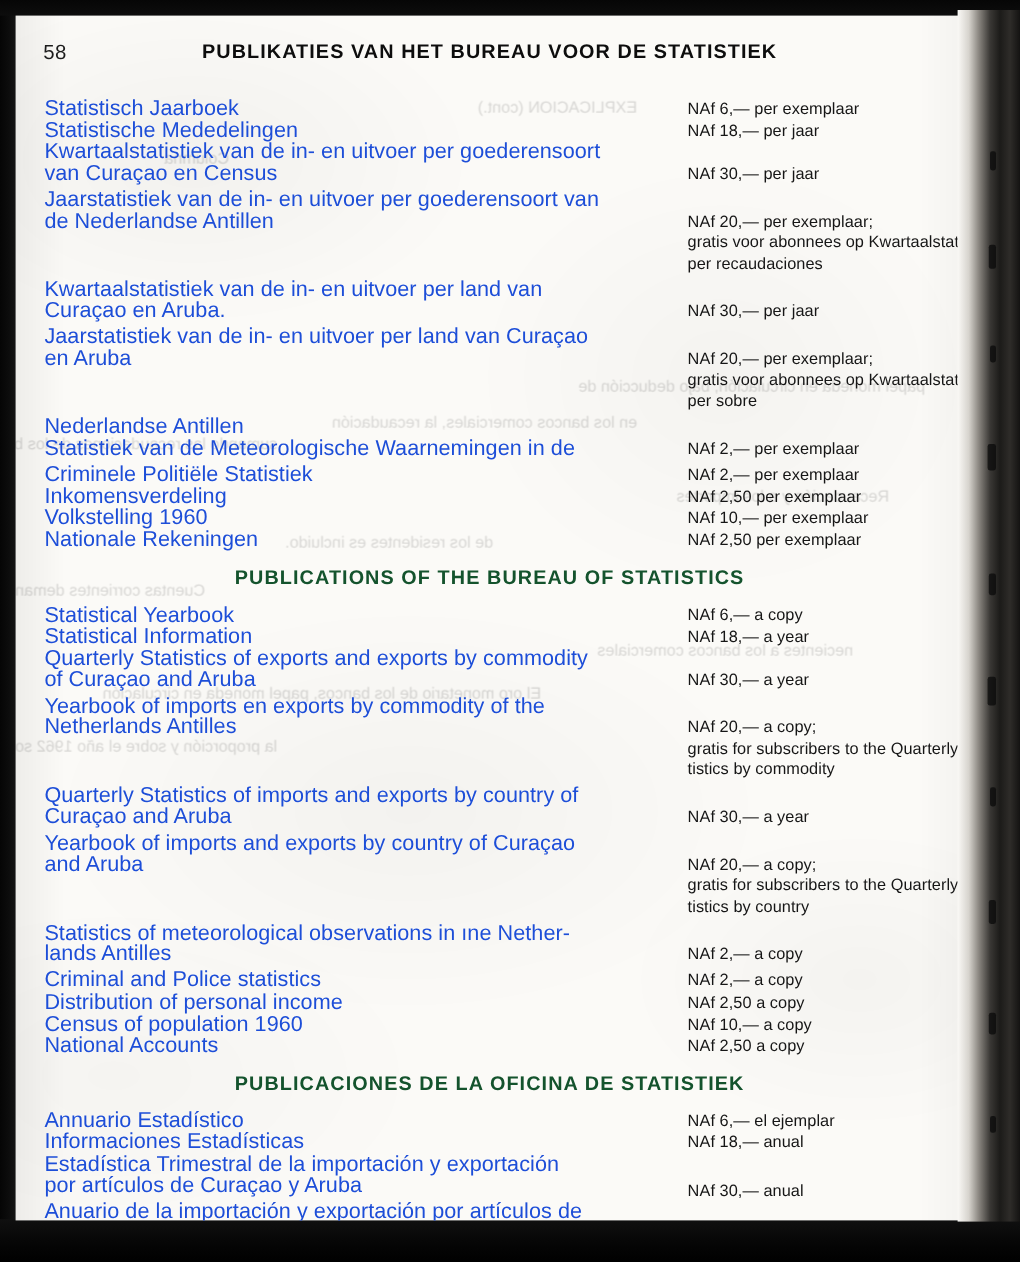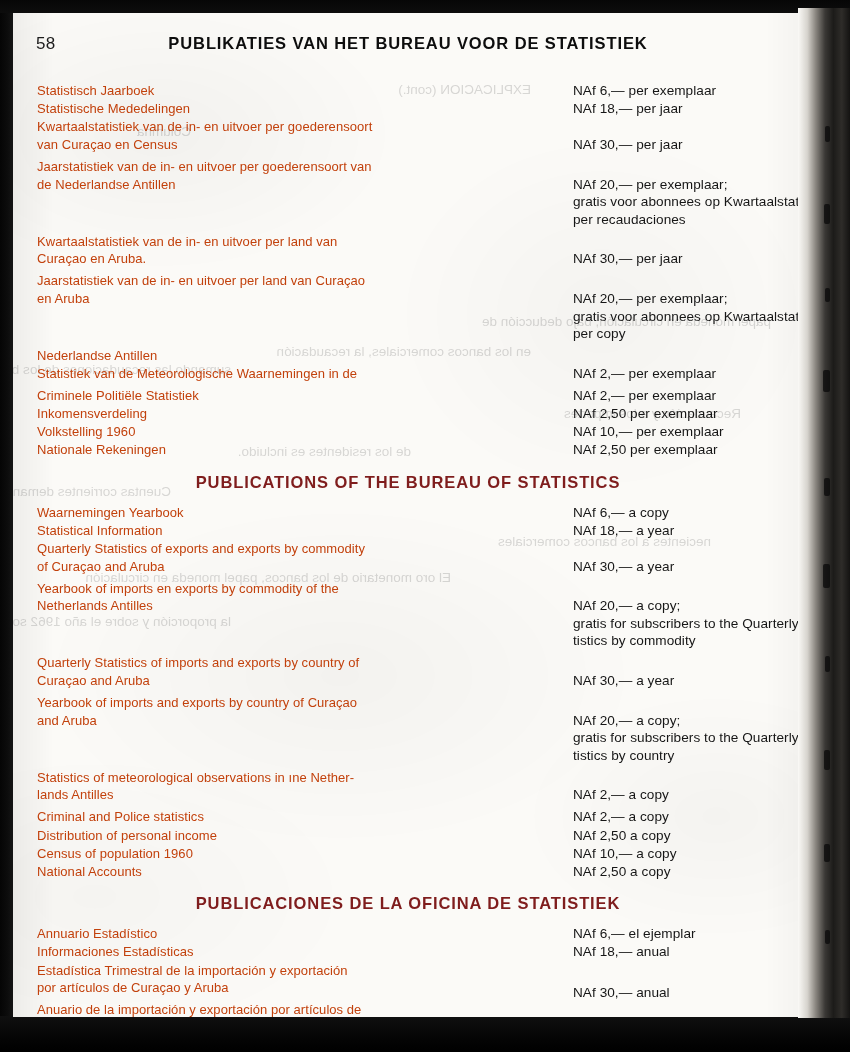--- a/index.html
+++ b/index.html
@@ -142,37 +142,37 @@
   }
 
   .section-title {
     position: absolute;
     left: 0;
     width: 790px;
     text-align: center;
     font-size: 16.5px;
     font-weight: bold;
     letter-spacing: .9px;
-    color: #7f1d1d;
+    color: #14532d;
   }
 
   .rows { position: absolute; left: 0; top: 0; width: 818px; }
 
   .row {
     position: absolute;
     left: 0;
     width: 818px;
   }
   .title-cell {
     position: absolute;
     left: 24px;
     width: 370px;
-    font-size: 13px;
+    font-size: 18px;
     line-height: 17.6px;
-    color: #c2410c;
+    color: #1d4ed8;
     letter-spacing: .05px;
   }
   .price-cell {
     position: absolute;
     left: 560px;
     width: 268px;
     font-size: 13.6px;
     line-height: 17.6px;
     color: #161616;
     letter-spacing: .05px;
@@ -260,21 +260,21 @@
             </div>
           </div>
           <div class="row" style="top: 259.4px;">
             <div class="title-cell">
               <span class="ln">Jaarstatistiek van de in- en uitvoer per land van Curaçao</span>
               <span class="ln">en Aruba</span>
             </div>
             <div class="price-cell" style="margin-top: 17.6px;">
               <span class="ln">NAf 20,— per exemplaar;</span>
               <span class="ln">gratis voor abonnees op Kwartaalstatistiek</span>
-              <span class="ln">per copy</span>
+              <span class="ln">per sobre</span>
             </div>
           </div>
           <div class="row" style="top: 334.2px;">
             <div class="title-cell">
               <span class="ln">Nederlandse Antillen</span>
               <span class="ln">Statistiek van de Meteorologische Waarnemingen in de</span>
             </div>
             <div class="price-cell" style="margin-top: 17.6px;">
               <span class="ln">NAf  2,— per exemplaar</span>
             </div>
@@ -307,21 +307,21 @@
             <div class="title-cell">
               <span class="ln">Nationale Rekeningen</span>
             </div>
             <div class="price-cell" style="margin-top: 0px;">
               <span class="ln">NAf  2,50 per exemplaar</span>
             </div>
           </div>
           <div class="section-title" style="top: 459.6px;">PUBLICATIONS OF THE BUREAU OF STATISTICS</div>
           <div class="row" style="top: 490.6px;">
             <div class="title-cell">
-              <span class="ln">Waarnemingen Yearbook</span>
+              <span class="ln">Statistical Yearbook</span>
             </div>
             <div class="price-cell" style="margin-top: 0px;">
               <span class="ln">NAf  6,— a copy</span>
             </div>
           </div>
           <div class="row" style="top: 508.8px;">
             <div class="title-cell">
               <span class="ln">Statistical Information</span>
             </div>
             <div class="price-cell" style="margin-top: 0px;">

